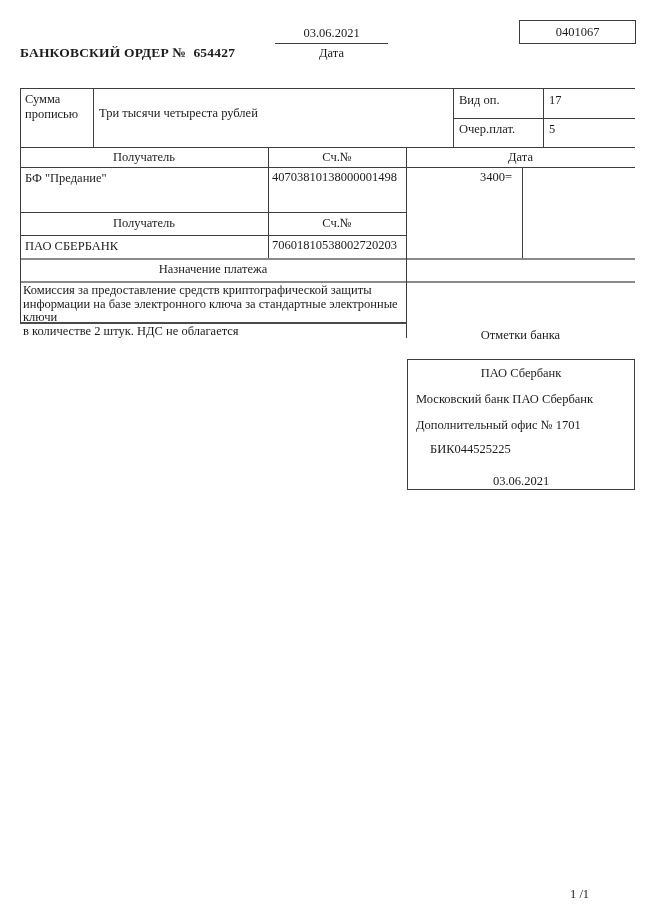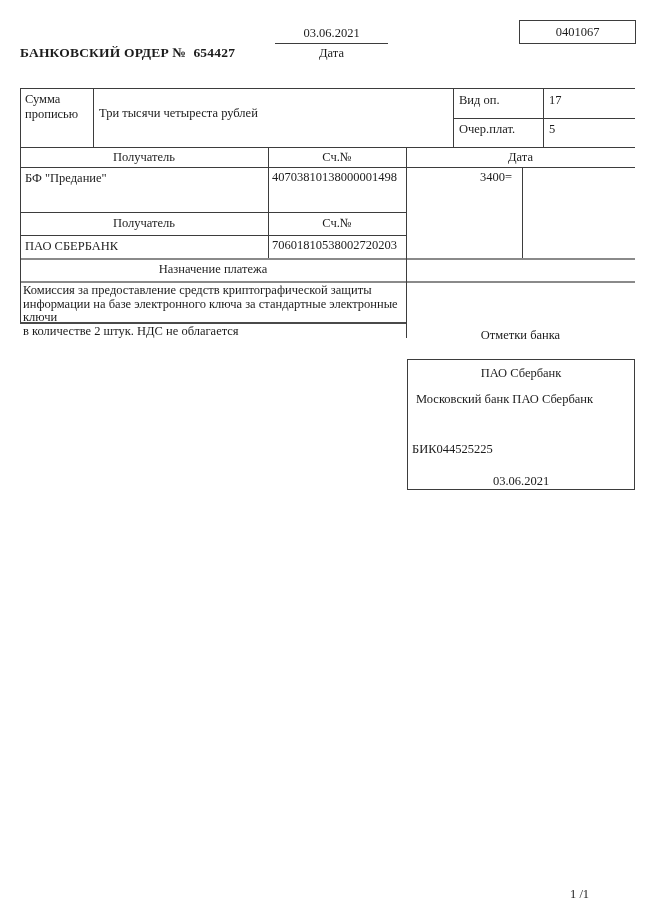--- a/index.html
+++ b/index.html
@@ -82,17 +82,18 @@
 <div class="abs center" style="left:20px; top:262px; width:386px;">Назначение платежа</div>
 <div class="abs preline purpose-text" style="left:23px; top:284px; width:388px;">Комиссия за предоставление средств криптографической защиты
 информации на базе электронного ключа за стандартные электронные ключи
 в количестве 2 штук. НДС не облагается</div>
 
 <div class="abs center" style="left:406px; top:284px; width:229px;margin-top:44px;">Отметки банка</div>
 
 <div class="box" style="left:407px; top:359px; width:228px; height:131px;">
   <div class="stamp-line center" style="left:0; top:6px; width:100%;">ПАО Сбербанк</div>
   <div class="stamp-line" style="left:8px; top:32px;">Московский банк ПАО Сбербанк</div>
-  <div class="stamp-line" style="left:4px; top:82px;text-align:right;">БИК044525225</div>
+  <div class="stamp-line" style="left:8px; top:58px;">Дополнительный офис № 1701</div>
+  <div class="stamp-line" style="left:22px; top:82px;text-align:right;">БИК044525225</div>
   <div class="stamp-line center" style="left:0; top:114px; width:100%;">03.06.2021</div>
 </div>
 
 <div class="abs" style="left:570px; top:887px;">1 /1</div>
 
 </body></html>

